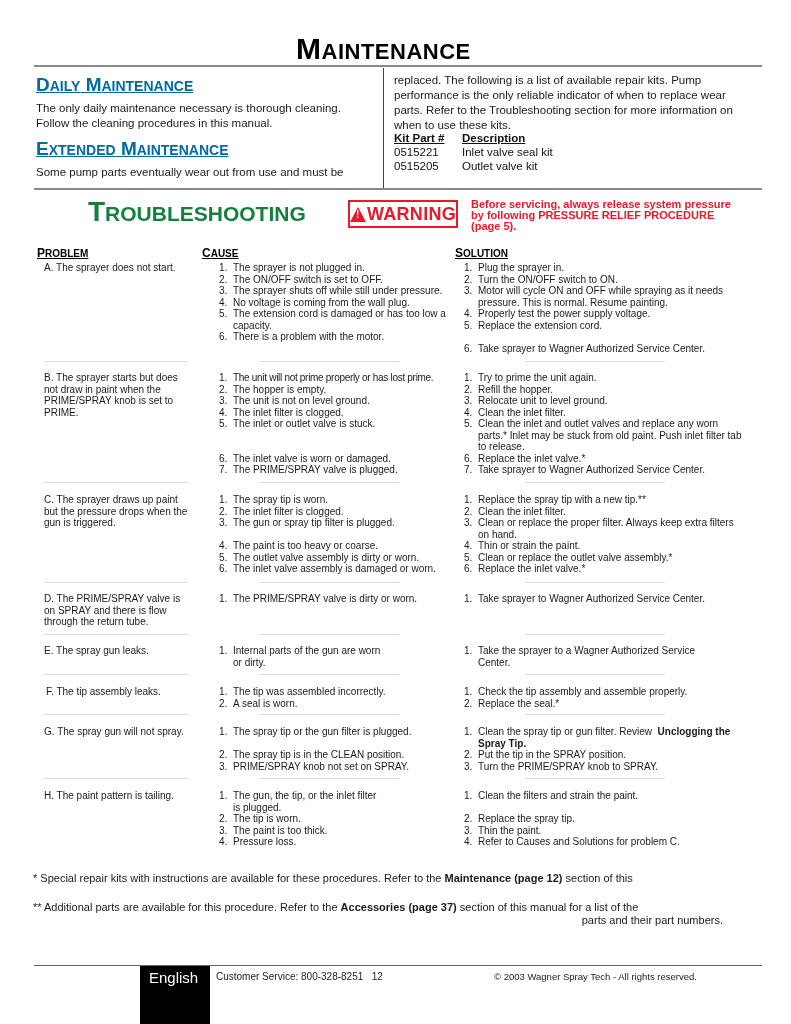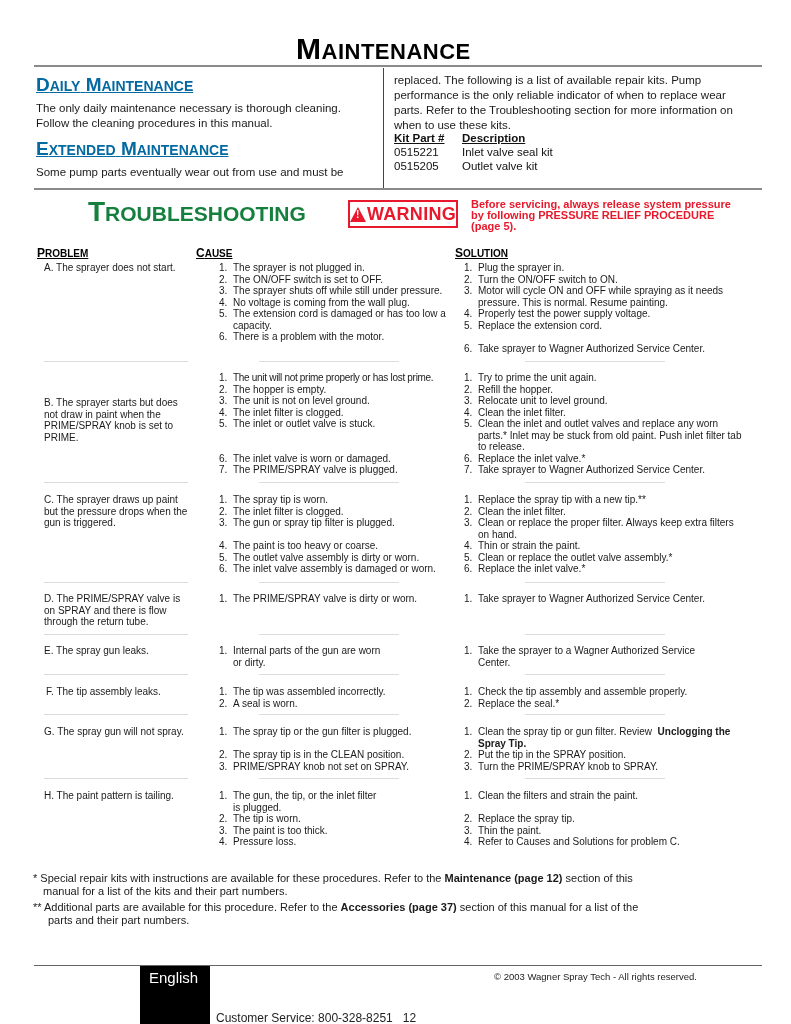--- a/index.html
+++ b/index.html
@@ -38,21 +38,21 @@
       font-size: 18px; font-weight: bold; display: flex; align-items: center; justify-content: center; letter-spacing: 0.3px; }
     .warn-tri { display: inline-block; width: 0; height: 0; border-left: 8px solid transparent; border-right: 8px solid transparent;
       border-bottom: 15px solid #e8192c; position: relative; margin-right: 1px; }
     .warn-tri::after { content: "!"; position: absolute; left: -2px; top: 2px; font-size: 10px; color: #fff; font-weight: bold; }
     .warn-text { left: 471px; top: 199px; width: 270px; font-size: 11px; line-height: 11px; font-weight: bold; color: #e8192c; }
 
     
     .col-head { font-size: 12px; font-weight: bold; text-decoration: underline; color: #000; top: 246px; }
     .col-head .sm { font-size: 10px; }
     .ch-problem { left: 37px; }
-    .ch-cause { left: 196px; }
+    .ch-cause { left: 202px; }
     .ch-solution { left: 455px; }
 
     
     .row-text { font-size: 10px; line-height: 11.5px; color: #1a1a1a; }
     .item { display: flex; }
     .item .num { width: 14px; flex: none; text-align: left; }
     .item .txt { flex: 1; }
     .gap { height: 11.5px; }
     .prob { left: 44px; width: 150px; }
     .cause { left: 219px; width: 230px; }
@@ -61,26 +61,26 @@
     .d1 { left: 44px; width: 144px; }
     .d2 { left: 259px; width: 140px; }
     .d3 { left: 525px; width: 140px; }
     b.inline { font-weight: bold; }
 
     
     .footnote { font-size: 11px; line-height: 13px; color: #1a1a1a; }
     .fn1 { left: 33px; top: 872px; width: 690px; }
     .fn2 { left: 33px; top: 901px; width: 690px; }
     .fn-indent { padding-left: 10px; display: block; }
-    .fn-indent2 { padding-left: 15px; display: block; }
+    .fn-indent2 { padding-left: 15px; display: block; text-align: right; }
 
     
     .rule-foot { left: 34px; top: 965px; width: 728px; height: 1px; background: #666; }
     .lang-tab { left: 140px; top: 966px; width: 70px; height: 71px; background: #000; color: #fff; font-size: 15px; padding: 3px 0 0 9px; }
-    .foot-cs { left: 216px; top: 1011px; font-size: 12px; color: #222; }
+    .foot-cs { left: 216px; top: 971px; font-size: 10px; color: #222; }
     .foot-copy { left: 494px; top: 971px; font-size: 9.5px; color: #222; }
   </style>
 </head>
 <body>
 
 <div class="abs maint-title">
   <span class="sc-big">M</span><span class="sc-small">AINTENANCE</span>
 </div>
 <div class="abs rule-top"></div>
 <div class="abs vrule"></div>
@@ -176,21 +176,21 @@
   <div class="gap"></div>
   <div class="item">
       <span class="num">6.</span>
       <span class="txt">Take sprayer to Wagner Authorized Service Center.</span>
     </div>
 </div>
 <div class="abs divl d1" style="top:361px;"></div>
 <div class="abs divl d2" style="top:361px;"></div>
 <div class="abs divl d3" style="top:361px;"></div>
 
-<div class="abs row-text prob" style="top:372px;margin-top:25px;">B.  The sprayer starts but does not draw in paint when the PRIME/SPRAY knob is set to PRIME.</div>
+<div class="abs row-text prob" style="top:372px;">B.  The sprayer starts but does not draw in paint when the PRIME/SPRAY knob is set to PRIME.</div>
 <div class="abs row-text cause" style="top:372px;">
   <div class="item">
       <span class="num">1.</span>
       <span class="txt" style="letter-spacing:-0.3px;">The unit will not prime properly or has lost prime.</span>
     </div>
   <div class="item">
       <span class="num">2.</span>
       <span class="txt">The hopper is empty.</span>
     </div>
   <div class="item">
@@ -435,21 +435,20 @@
       <span class="txt">Thin the paint.</span>
     </div>
   <div class="item">
       <span class="num">4.</span>
       <span class="txt">Refer to Causes and Solutions for problem C.</span>
     </div>
 </div>
 
 <div class="abs footnote fn1">
   <span>* Special repair kits with instructions are available for these procedures. Refer to the </span><b>Maintenance (page 12)</b><span> section of this</span>
-  <span class="fn-indent">manual for a list of the kits and their part numbers.</span>
 </div>
 <div class="abs footnote fn2">
   <span>** Additional parts are available for this procedure. Refer to the </span><b>Accessories (page 37)</b><span> section of this manual for a list of the</span>
   <span class="fn-indent2">parts and their part numbers.</span>
 </div>
 
 <div class="abs rule-foot"></div>
 <div class="abs lang-tab">English</div>
 <div class="abs foot-cs">
   <span>Customer Service: 800-328-8251</span>&nbsp;&nbsp;&nbsp;<span>12</span>

